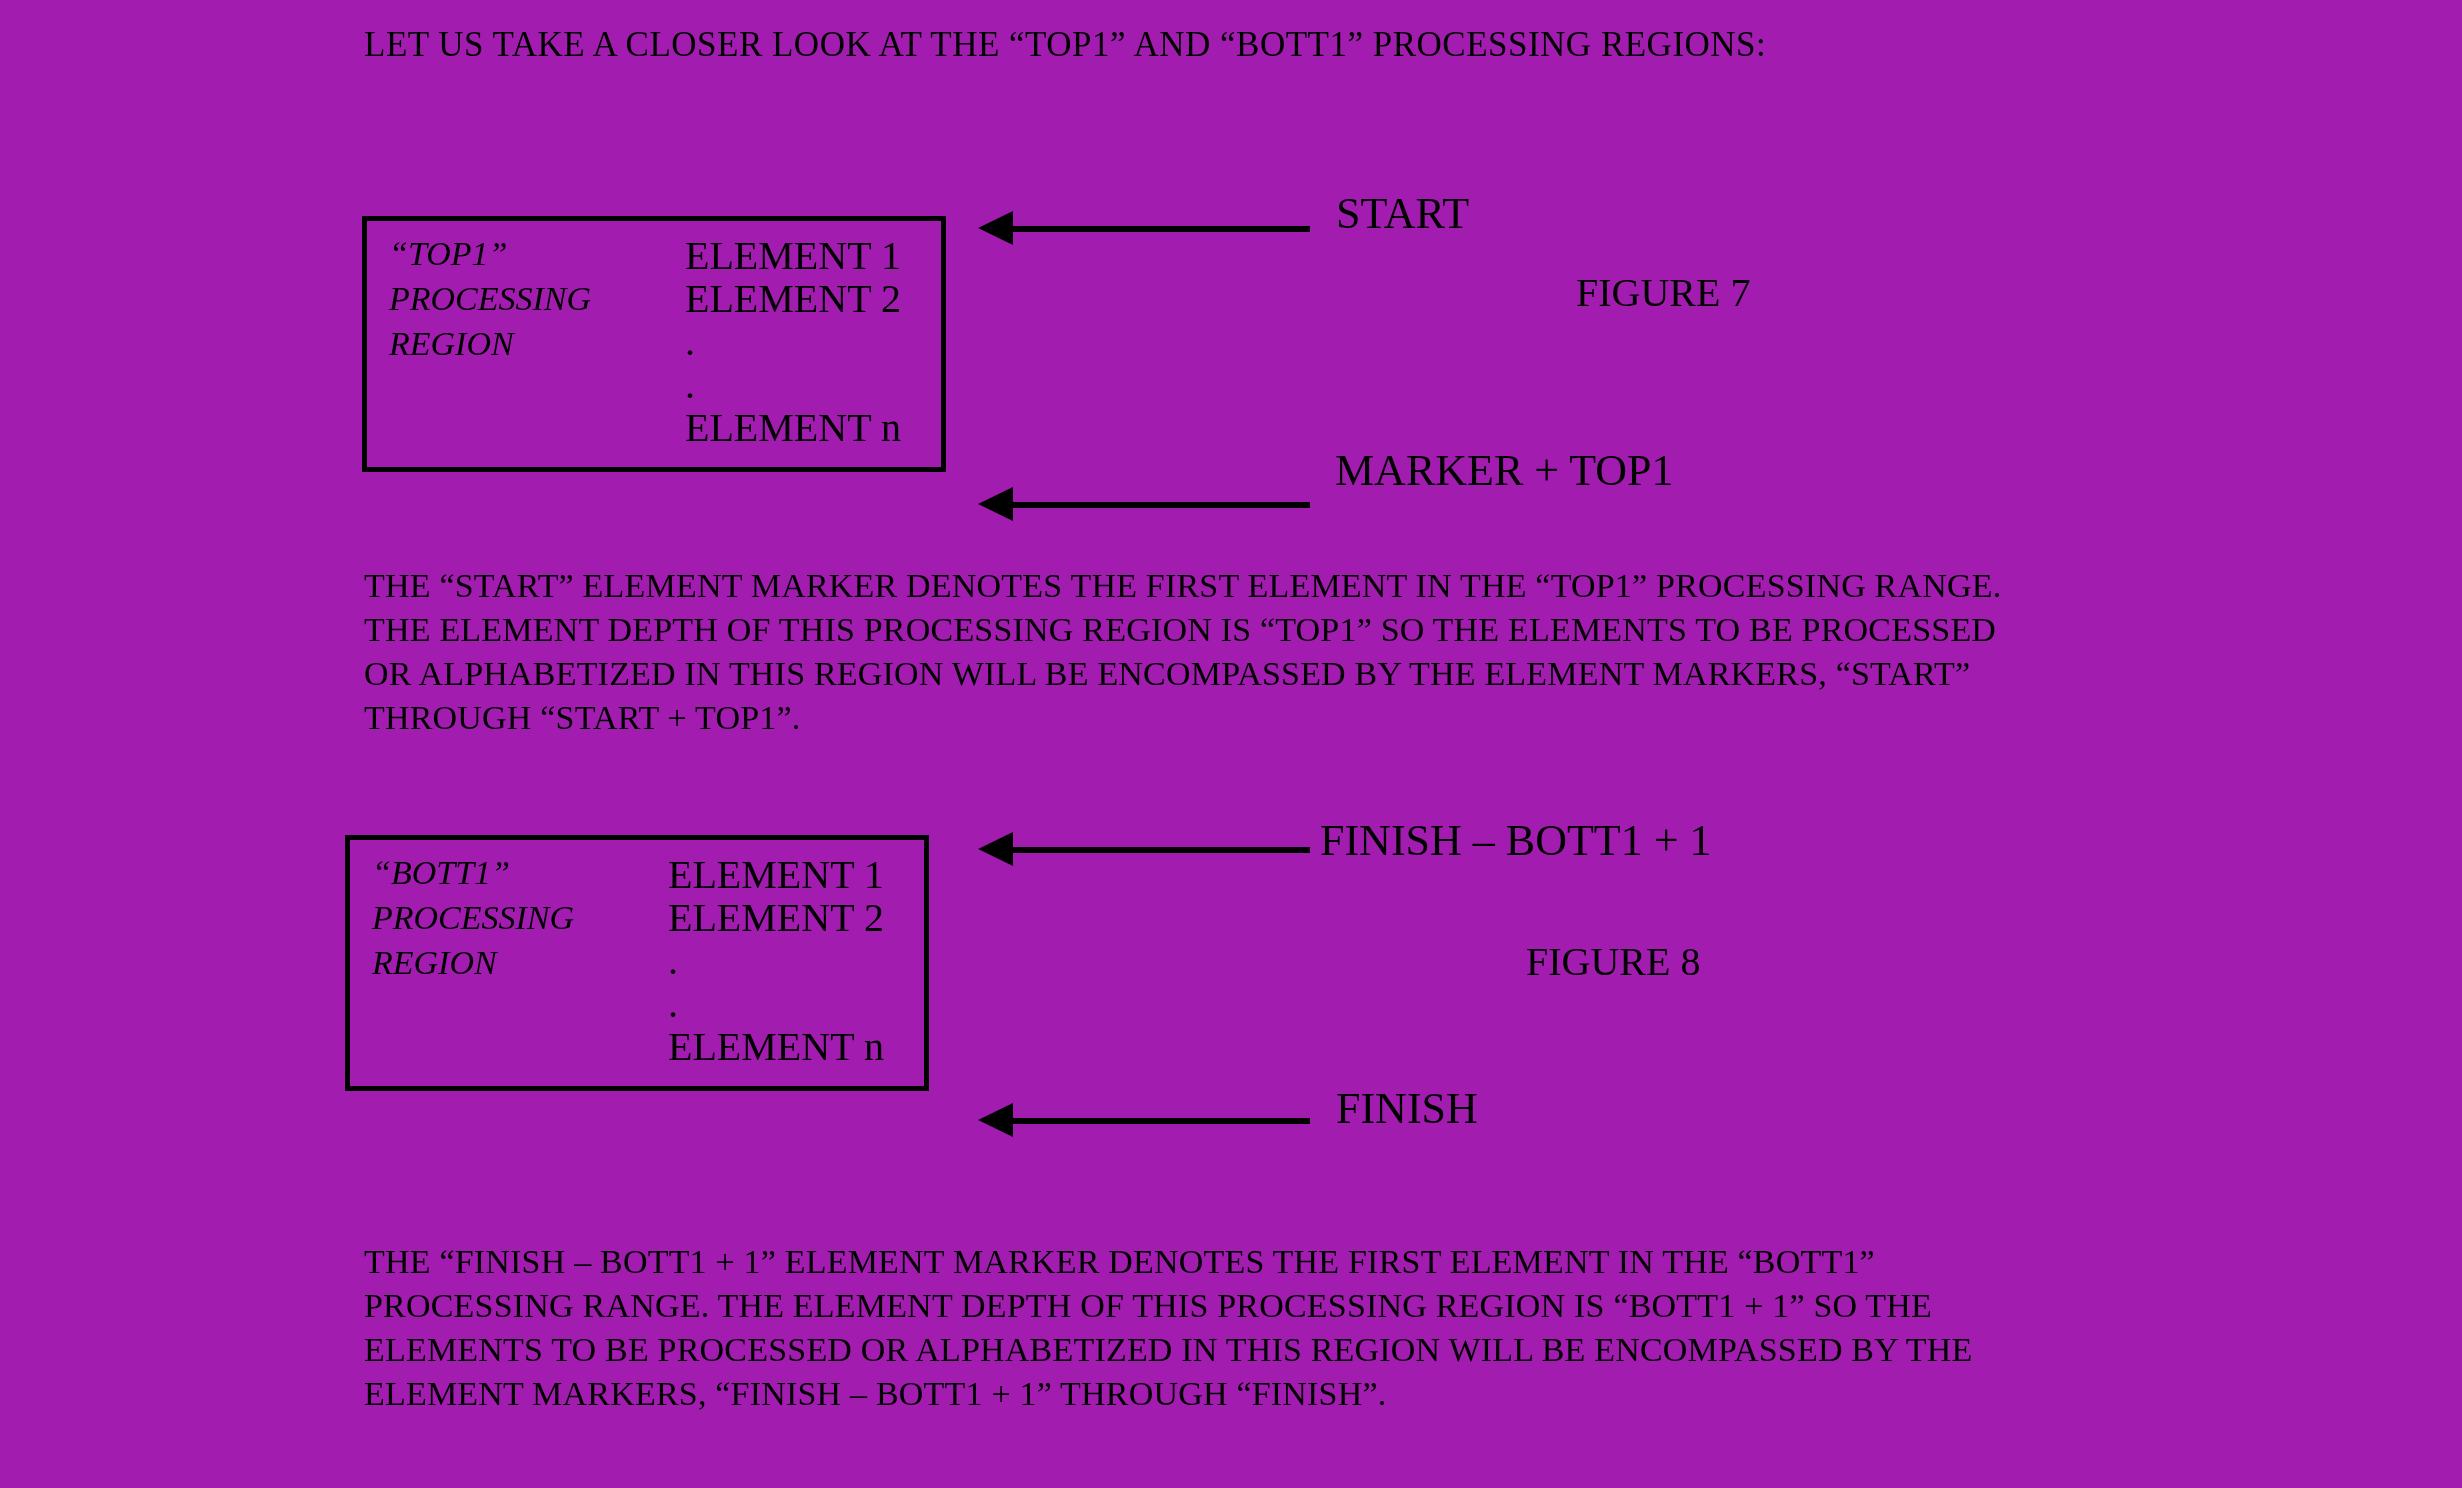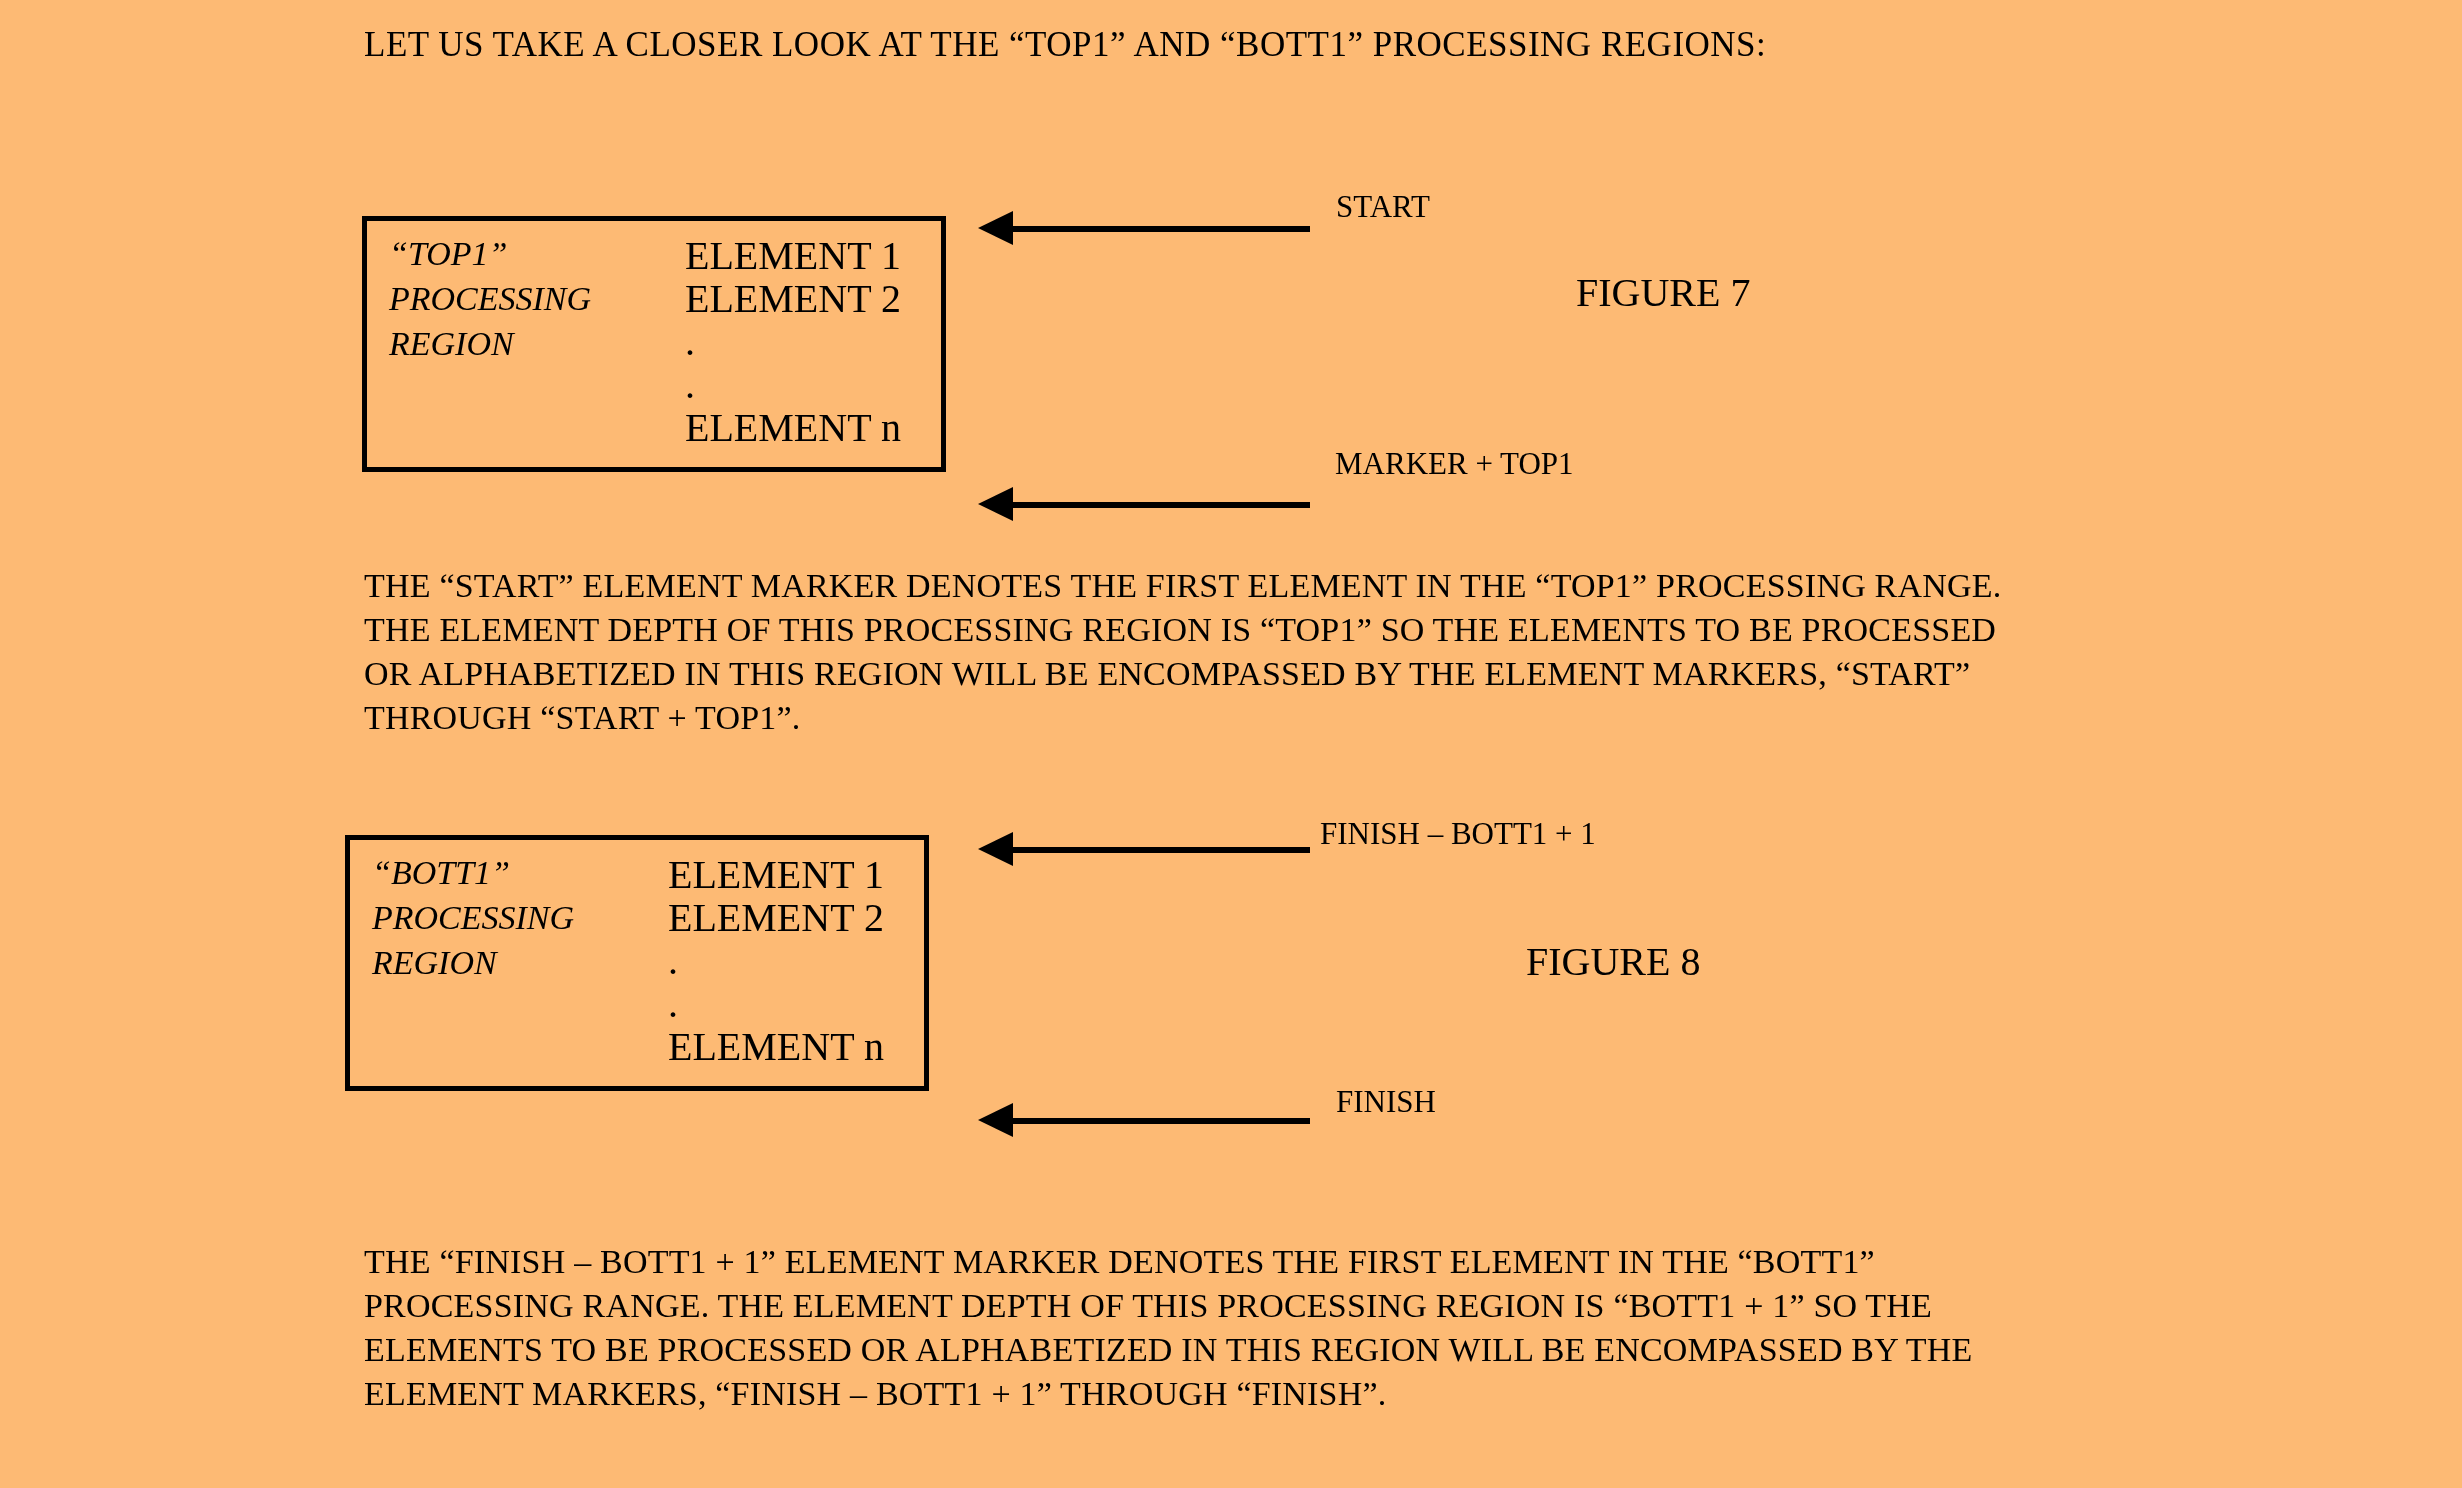--- a/index.html
+++ b/index.html
@@ -4,21 +4,21 @@
 <style>
   html, body {
     margin: 0;
     padding: 0;
     background: #ffffff;
   }
   .page {
     position: relative;
     width: 2463px;
     height: 1489px;
-    background: #fdba74;
+    background: #a21caf;
     color: #000000;
     font-family: "Liberation Serif", "DejaVu Serif", serif;
     overflow: hidden;
   }
   .abs { position: absolute; }
 
   .doc-title {
     left: 364px;
     top: 25px;
     font-size: 35px;
@@ -76,21 +76,21 @@
     height: 6.8px;
     background: #000000;
   }
   .arrow.a1 { left: 978px; top: 211px; }
   .arrow.a2 { left: 978px; top: 487px; }
   .arrow.a3 { left: 978px; top: 832px; }
   .arrow.a4 { left: 978px; top: 1103px; }
 
   
   .marker-label {
-    font-size: 31px;
+    font-size: 44px;
     line-height: 1.1;
     white-space: pre;
   }
   .lbl-start        { left: 1336px; top: 190px; }
   .lbl-start-top1   { left: 1335px; top: 447px; }
   .lbl-finish-bott1 { left: 1320px; top: 817px; }
   .lbl-finish       { left: 1336px; top: 1085px; }
 
   
   .figure-caption {

